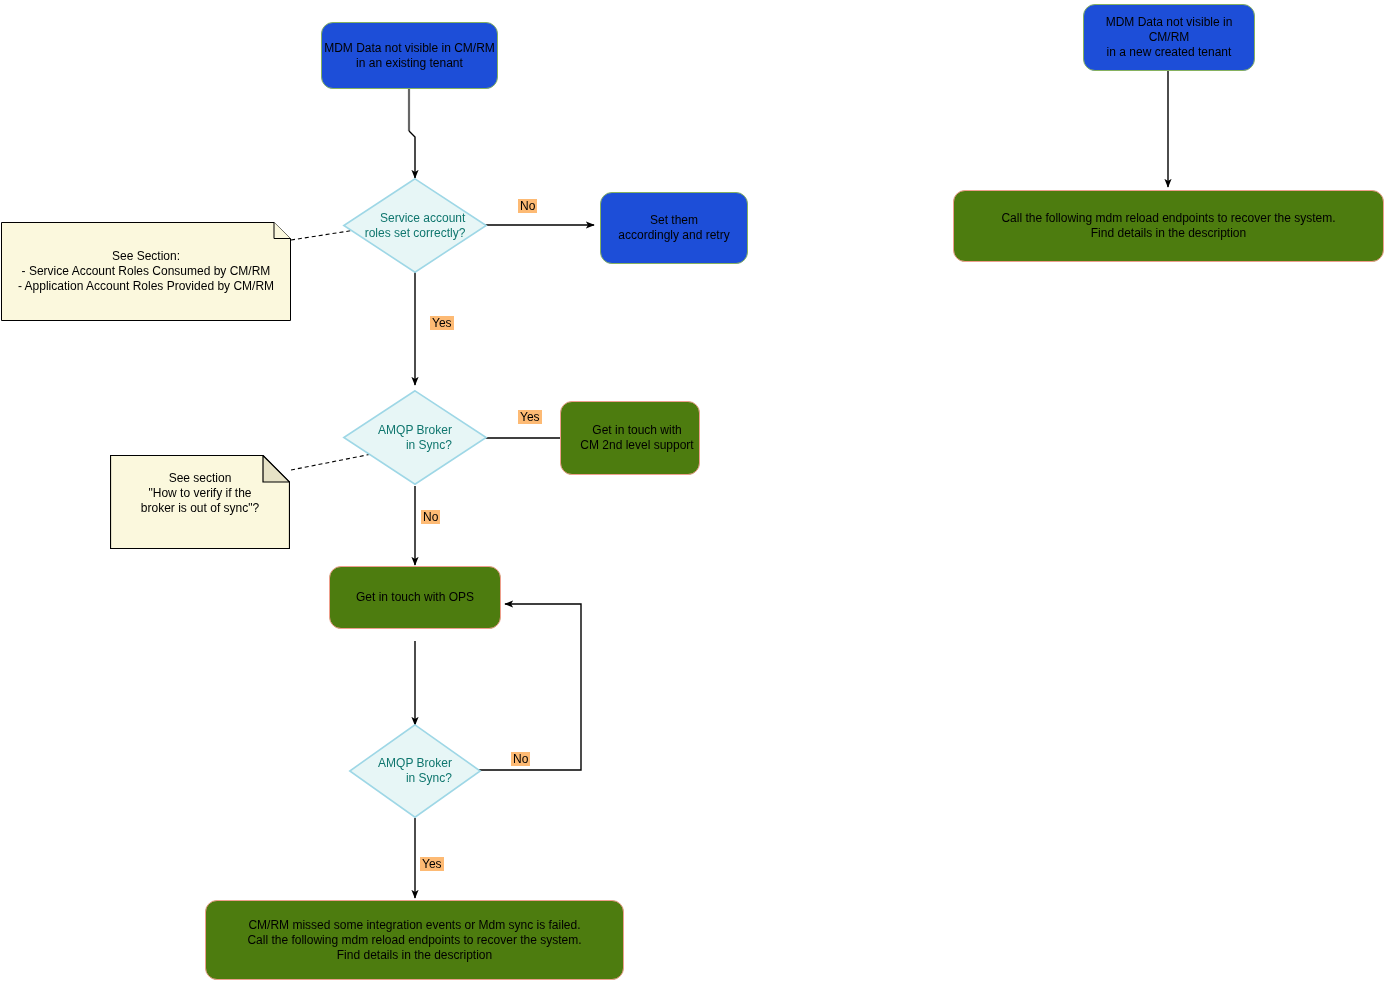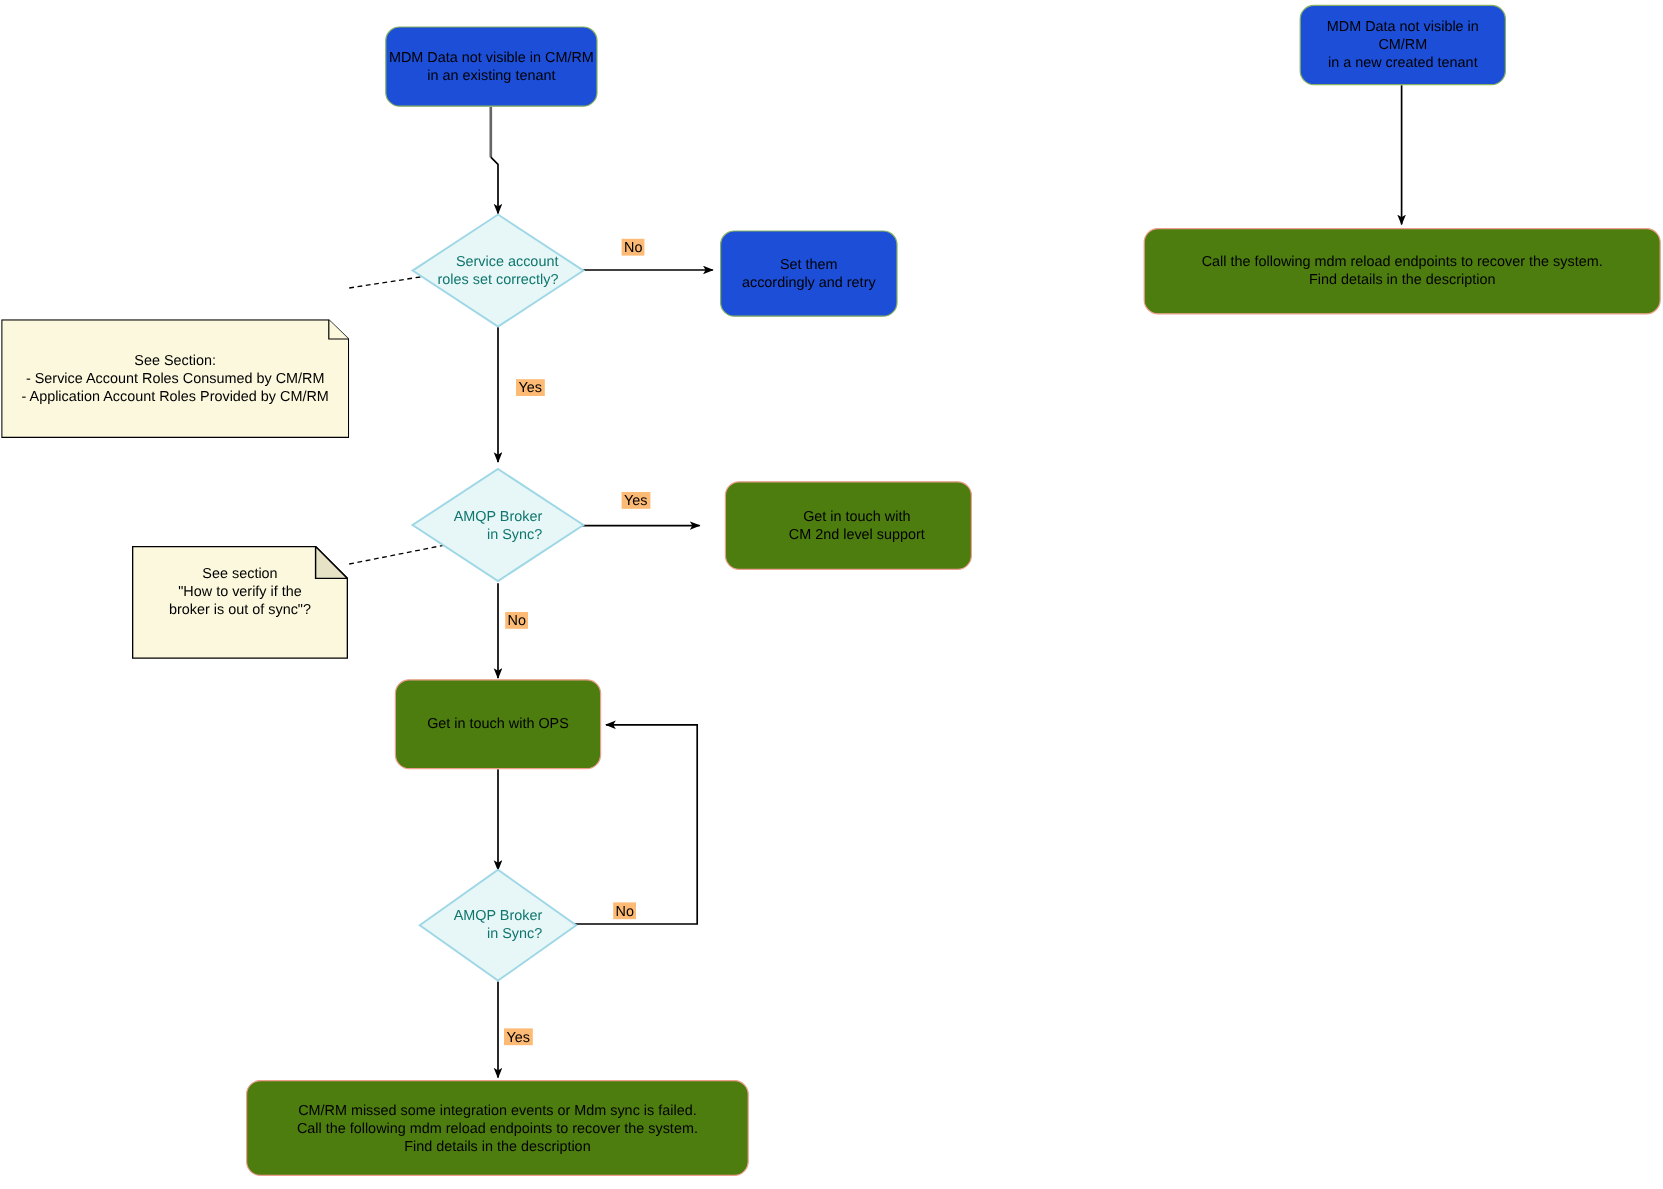--- a/index.html
+++ b/index.html
@@ -175,52 +175,52 @@
     <svg width="144" height="95" viewBox="0 0 144 95" xmlns="http://www.w3.org/2000/svg">
       <polygon points="72,0.8 143.2,47.5 72,94.2 0.8,47.5" fill="#e7f6f6" stroke="#9ed7e6" stroke-width="1.6"></polygon>
     </svg>
     <div class="diamond-label">Service account
 roles set correctly?</div>
   </div>
 
   <div class="node rounded green" style="left:600px; top:192px; width:148px; height:72px;">Set them
 accordingly and retry</div>
 
-  <div class="note" style="left:1px; top:222px; width:290px; height:99px;margin-top:44px;">
+  <div class="note" style="left:1px; top:222px; width:290px; height:99px;">
     <svg width="290" height="99" viewBox="0 0 290 99" xmlns="http://www.w3.org/2000/svg">
       <path d="M0.5,0.5 L273,0.5 L289.5,16.5 L289.5,98.5 L0.5,98.5 Z" fill="#fbf8dd" stroke="#000000" stroke-width="1"></path>
       <path d="M273,0.5 L273,16.5 L289.5,16.5" fill="#fbf8dd" stroke="#000000" stroke-width="1"></path>
     </svg>
     <div class="note-text">See Section:
 - Service Account Roles Consumed by CM/RM
 - Application Account Roles Provided by CM/RM</div>
   </div>
 
   <div class="diamond-wrap" style="left:343px; top:390px; width:144px; height:95px;">
     <svg width="144" height="95" viewBox="0 0 144 95" xmlns="http://www.w3.org/2000/svg">
       <polygon points="72,0.8 143.2,47.5 72,94.2 0.8,47.5" fill="#e7f6f6" stroke="#9ed7e6" stroke-width="1.6"></polygon>
     </svg>
     <div class="diamond-label">AMQP Broker
 in Sync?</div>
   </div>
 
-  <div class="node rounded pink" style="left:604px; top:401px; width:206px; height:74px;padding-left:14px;">Get in touch with
+  <div class="node rounded pink" style="left:560px; top:401px; width:140px; height:74px;padding-left:14px;">Get in touch with
 CM 2nd level support</div>
 
   <div class="note" style="left:110px; top:455px; width:180px; height:73px;">
     <svg width="180" height="94" viewBox="0 0 180 94" xmlns="http://www.w3.org/2000/svg">
       <path d="M0.5,0.5 L153,0.5 L179.5,27 L179.5,93.5 L0.5,93.5 Z" fill="#fbf8dd" stroke="#000000" stroke-width="1.2"></path>
       <path d="M153,0.5 L153,27 L179.5,27 Z" fill="#e6e2c6" stroke="#000000" stroke-width="1.2"></path>
     </svg>
     <div class="note-text" style="padding-top:6px;">See section
 "How to verify if the
 broker is out of sync"?</div>
   </div>
 
-  <div class="node rounded pink" style="left:329px; top:566px; width:172px; height:75px;">Get in touch with OPS</div>
+  <div class="node rounded pink" style="left:329px; top:566px; width:172px; height:63px;">Get in touch with OPS</div>
 
   <div class="diamond-wrap" style="left:349px; top:724px; width:132px; height:94px;">
     <svg width="132" height="94" viewBox="0 0 132 94" xmlns="http://www.w3.org/2000/svg">
       <polygon points="66,0.8 131.2,47 66,93.2 0.8,47" fill="#e7f6f6" stroke="#9ed7e6" stroke-width="1.6"></polygon>
     </svg>
     <div class="diamond-label">AMQP Broker
 in Sync?</div>
   </div>
 
   <div class="node rounded pink" style="left:205px; top:900px; width:419px; height:80px;">CM/RM missed some integration events or Mdm sync is failed.

